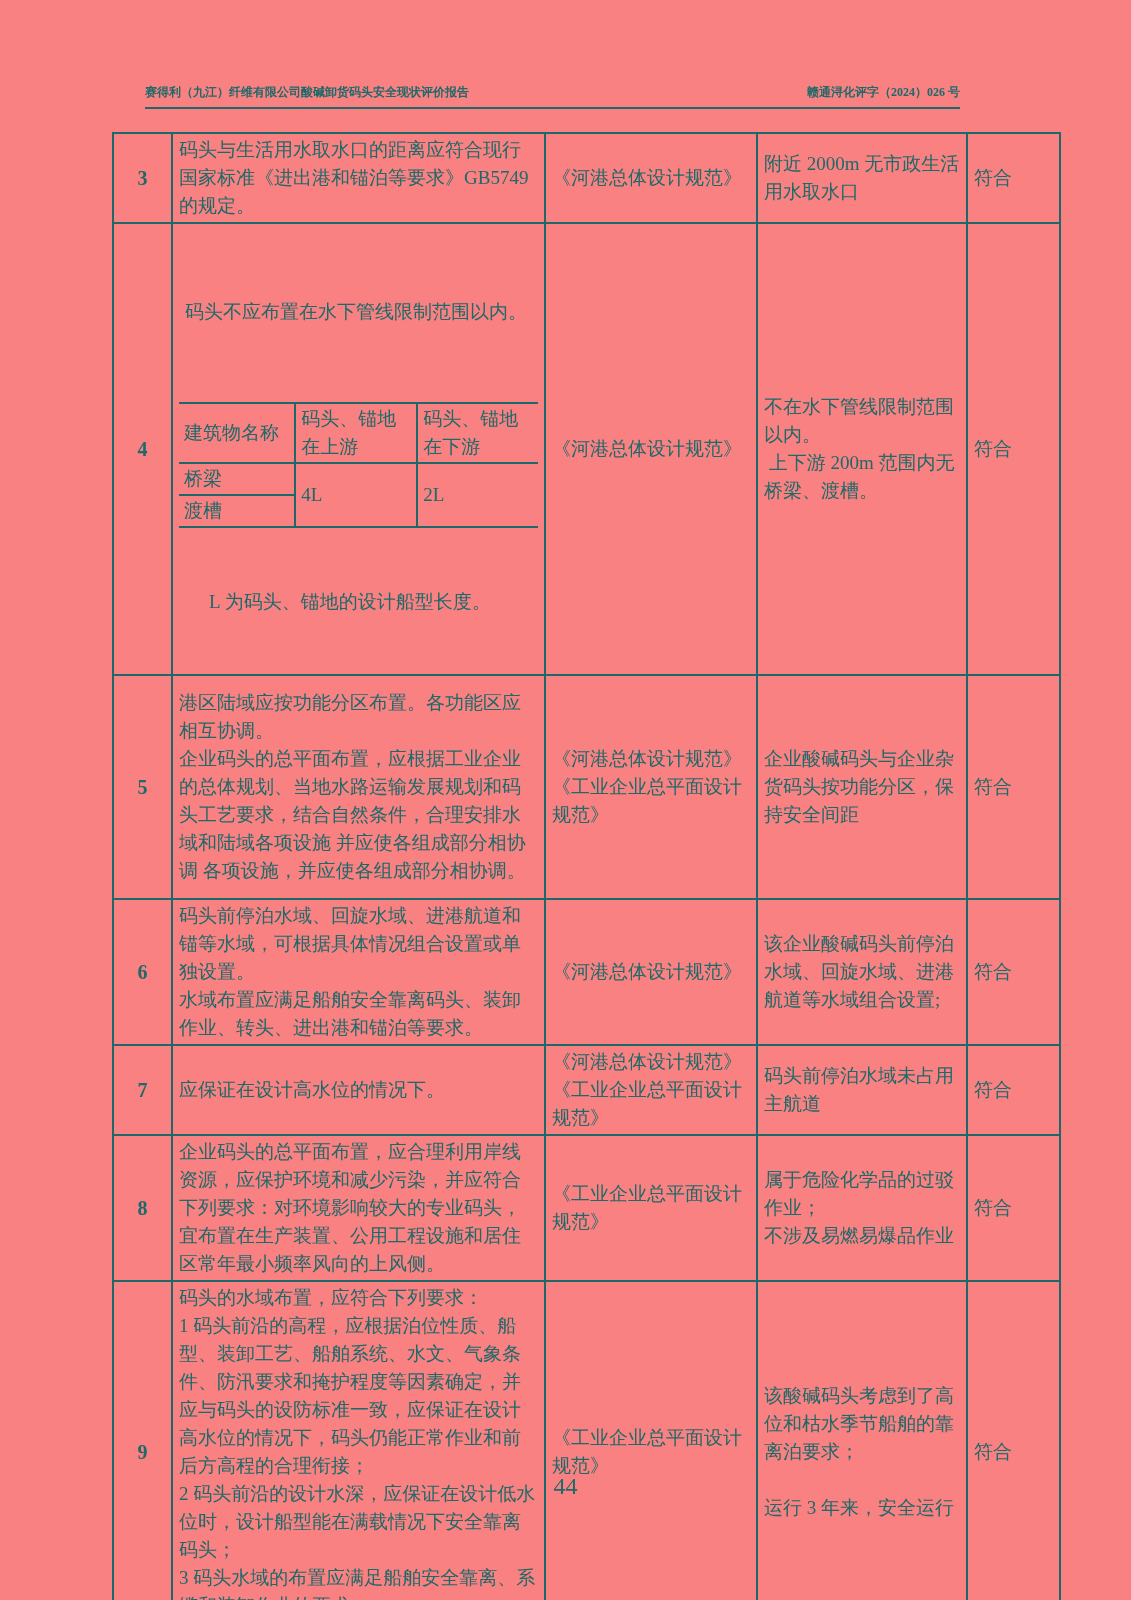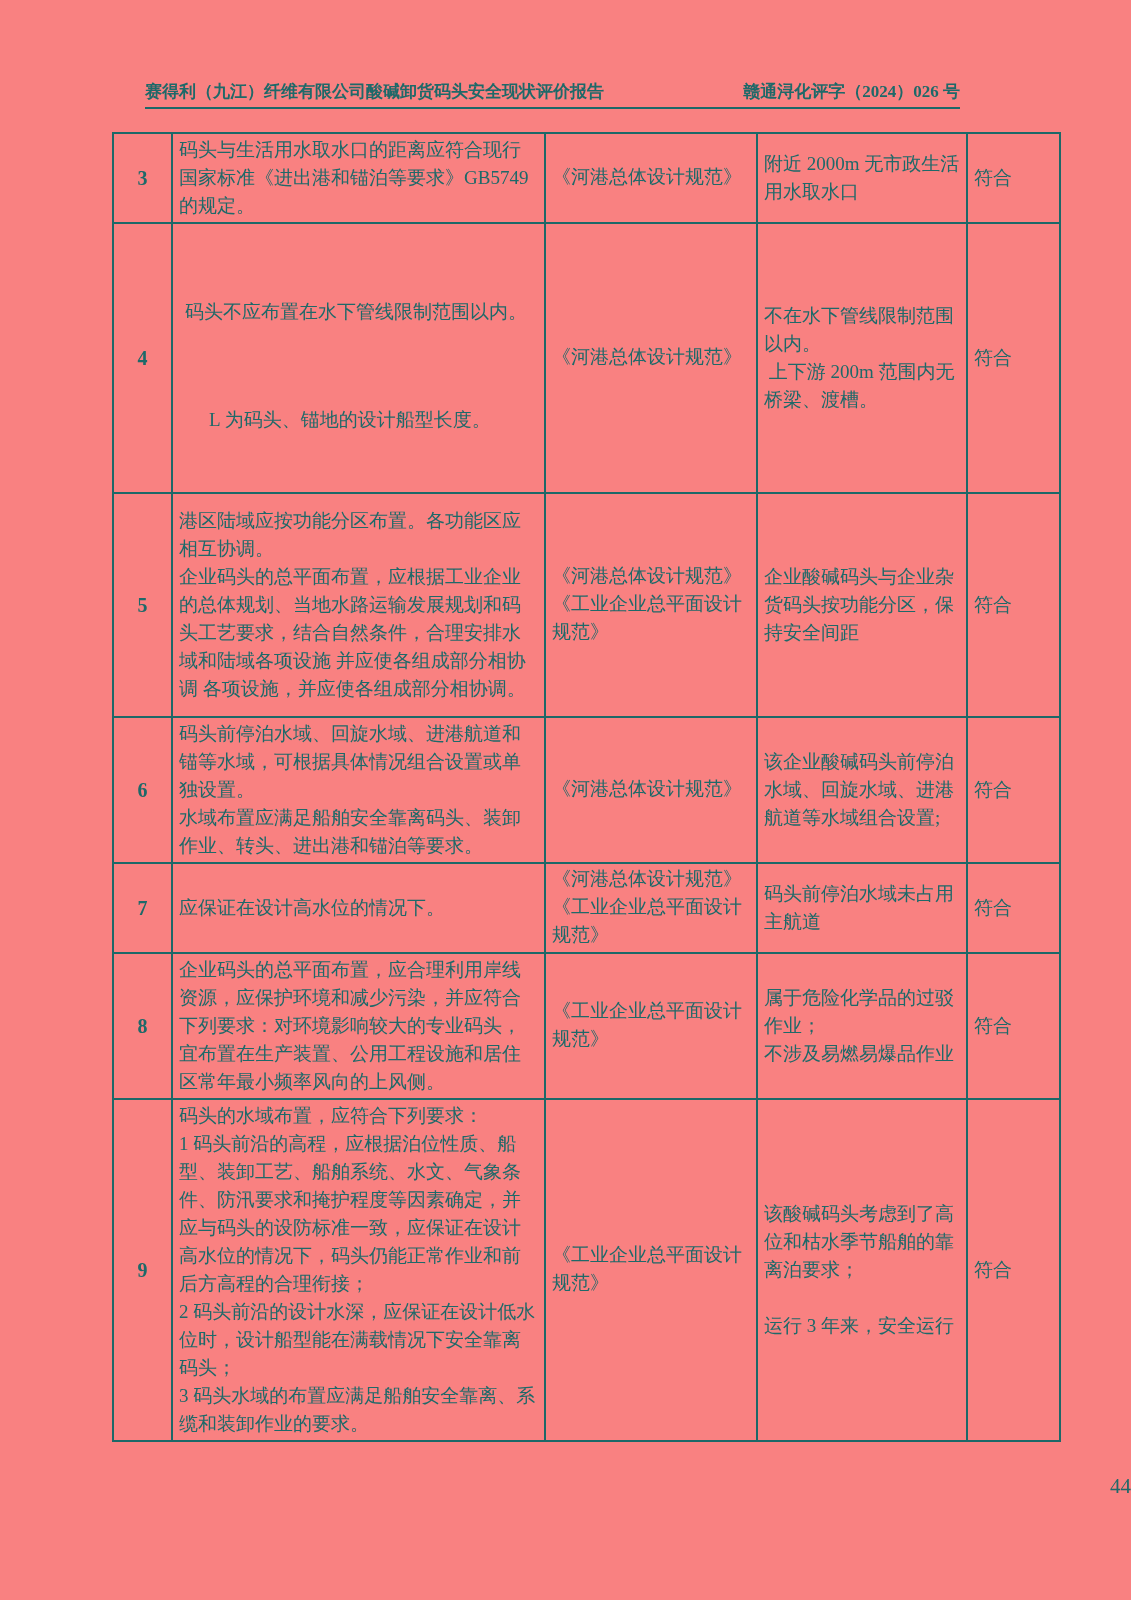--- a/index.html
+++ b/index.html
@@ -13,21 +13,21 @@
     width:1131px;height:1600px;position:relative;overflow:hidden;
     background:var(--pink);
     color:var(--ink);
     font-family:"Liberation Serif","DejaVu Serif",serif;
     font-size:19px;line-height:28px;
   }
   
   .header{
     position:absolute;left:145px;top:80px;width:815px;
     display:flex;justify-content:space-between;align-items:flex-end;
-    font-size:17px;font-weight:bold;line-height:24px;
+    font-size:12px;font-weight:bold;line-height:24px;
     border-bottom:2px solid var(--line);
     padding-bottom:3px;white-space:nowrap;
   }
   
   table.main{
     position:absolute;left:112px;top:132px;width:947px;
     border-collapse:collapse;table-layout:fixed;
   }
   table.main>tbody>tr>td{
     border:2px solid var(--line);
@@ -37,41 +37,41 @@
     overflow:hidden;
   }
   .rh-3{height:89px;}
   .rh-4{height:216px;}
   .rh-5{height:224px;}
   .rh-6{height:143px;}
   .rh-7{height:85px;}
   .rh-8{height:145px;}
   .rh-9{height:340px;}
   td.col-no{text-align:center;font-weight:bold;font-size:20px;padding:0;}
-  td.col-standard{padding:2px 3px;font-family:Liberation Mono, monospace;}
+  td.col-standard{padding:2px 3px;}
   td.col-eval{padding:2px 5px;}
   td.col-verdict{vertical-align:top;text-align:left;padding-top:7px;}
   td.cell-nopad{padding:0;vertical-align:top;}
   
   .r4-intro{padding:16px 6px 20px;white-space:pre-wrap;}
   table.inner{width:100%;border-collapse:collapse;table-layout:fixed;}
   table.inner td{
     border:2px solid var(--line);
     padding:1px 5px;vertical-align:middle;white-space:pre-wrap;
   }
   table.inner tr.hdr td{height:56px;}
   table.inner tr.lbl1 td{height:28px;}
   table.inner tr.lbl2 td{height:32px;}
   table.inner td.ia{border-left:none;}
   table.inner td.ic{border-right:none;}
   .r4-note{padding:4px 6px 0;white-space:pre-wrap;margin-left:24px;}
   
   .footer{
     position:absolute;left:0;top:1472px;width:100%;
-    text-align:right;font-size:21px;
+    text-align:center;font-size:24px;
   }
 </style>
 </head>
 <body>
 
 <div class="header">
   <span>赛得利（九江）纤维有限公司酸碱卸货码头安全现状评价报告</span>
   <span>赣通浔化评字（2024）026 号</span>
 </div>
 
@@ -90,20 +90,42 @@
       <td class="col-content">码头与生活用水取水口的距离应符合现行国家标准《进出港和锚泊等要求》GB5749 的规定。</td>
       <td class="col-standard">《河港总体设计规范》</td>
       <td class="col-eval">附近 2000m 无市政生活用水取水口</td>
       <td class="col-verdict">符合</td>
     </tr>
 
     <tr class="rh-4">
       <td class="col-no">4</td>
       <td class="cell-nopad">
         <div class="r4-intro">码头不应布置在水下管线限制范围以内。</div>
+        <table class="inner">
+          <colgroup>
+            <col style="width:32.4%">
+            <col style="width:34%">
+            <col style="width:33.6%">
+          </colgroup>
+          <tbody>
+            <tr class="hdr">
+              <td class="ia">建筑物名称</td>
+              <td>码头、锚地在上游</td>
+              <td class="ic">码头、锚地在下游</td>
+            </tr>
+            <tr class="lbl1">
+              <td class="ia">桥梁</td>
+              <td rowspan="2">4L</td>
+              <td rowspan="2" class="ic">2L</td>
+            </tr>
+            <tr class="lbl2">
+              <td class="ia">渡槽</td>
+            </tr>
+          </tbody>
+        </table>
         <div class="r4-note">L 为码头、锚地的设计船型长度。</div>
       </td>
       <td class="col-standard">《河港总体设计规范》</td>
       <td class="col-eval">不在水下管线限制范围以内。
  上下游 200m 范围内无桥梁、渡槽。</td>
       <td class="col-verdict">符合</td>
     </tr>
 
     <tr class="rh-5">
       <td class="col-no">5</td>

